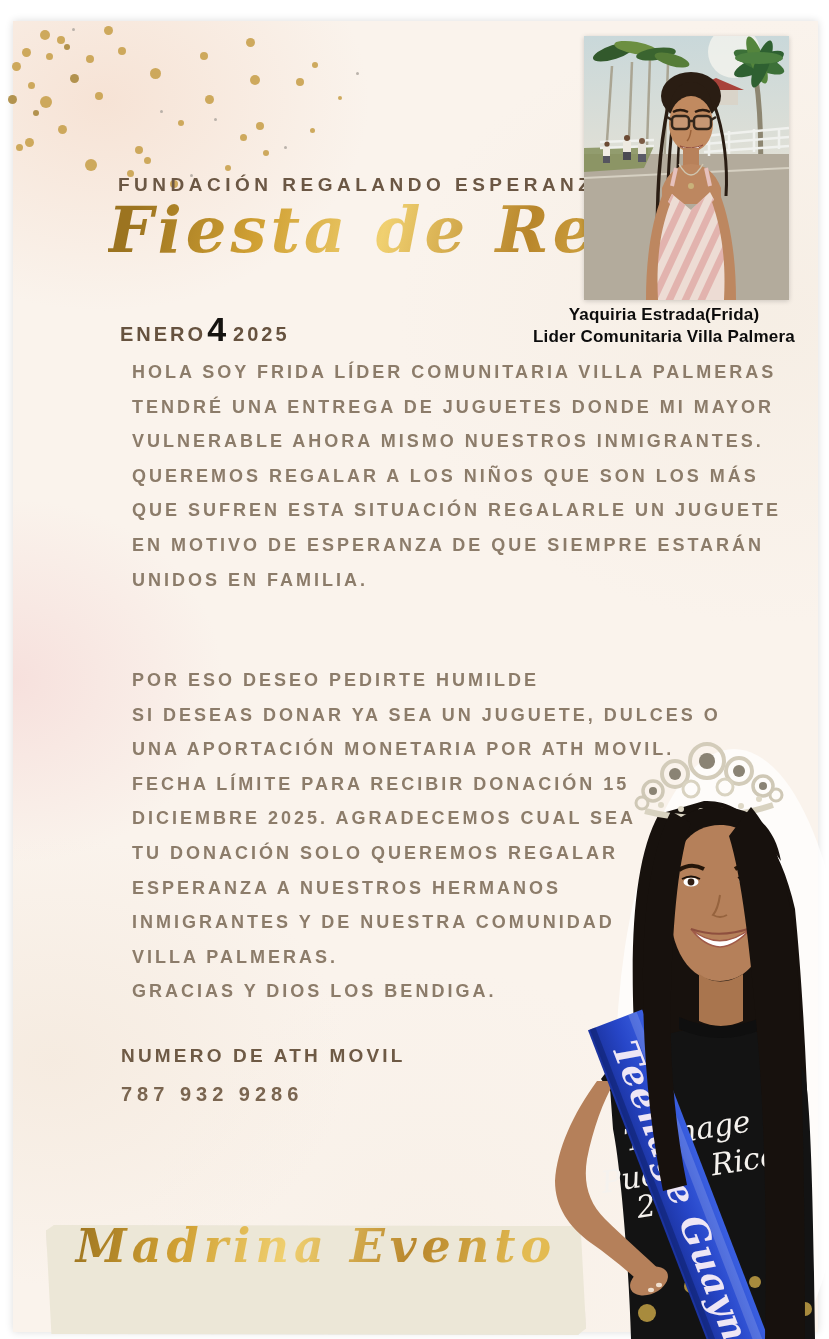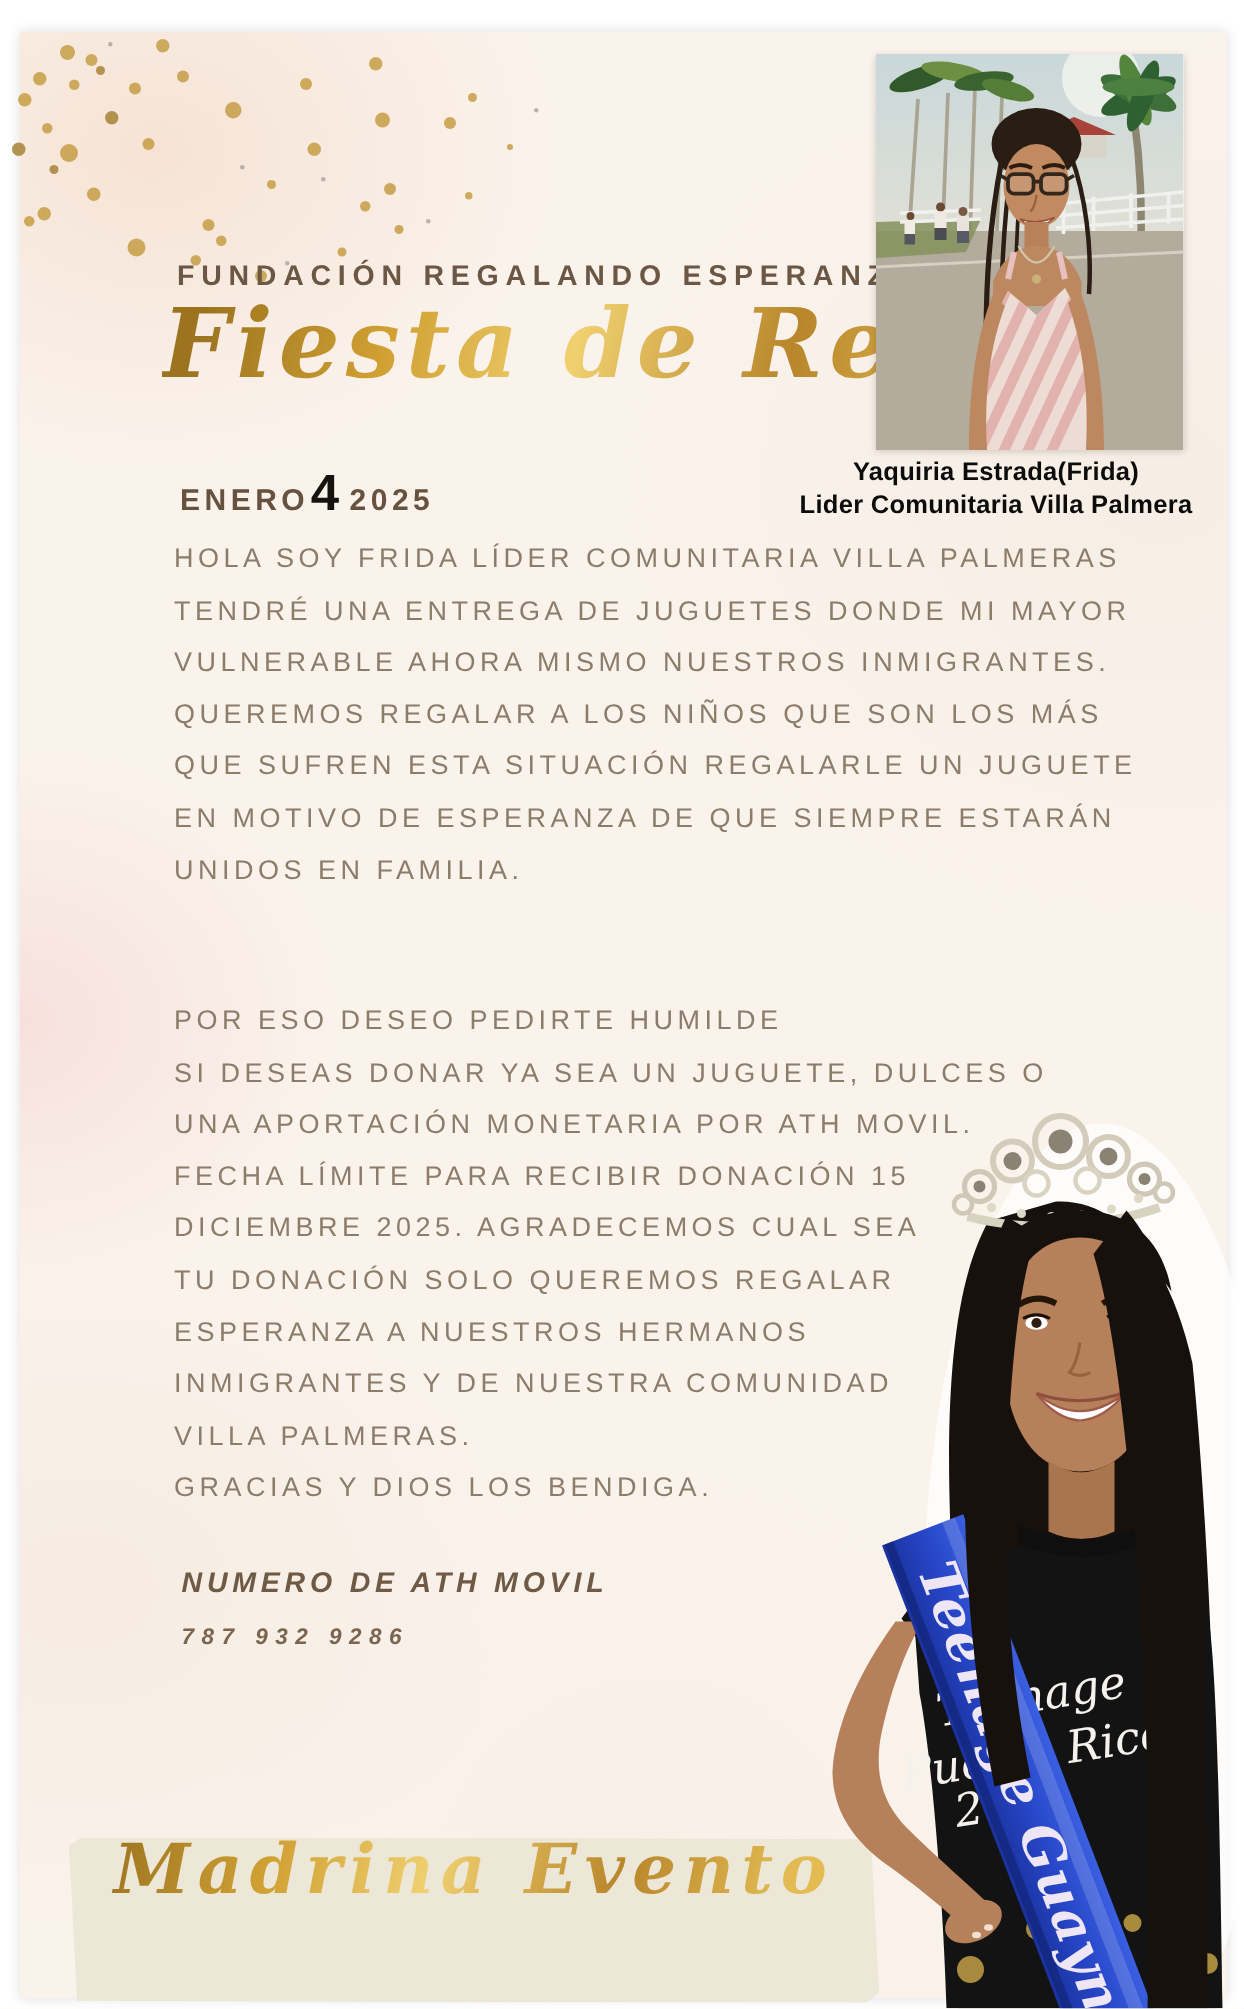--- a/index.html
+++ b/index.html
@@ -19,26 +19,26 @@
   
   .org{left:118px;top:174px;font-size:19px;font-weight:bold;letter-spacing:4.5px;color:#6b5744;white-space:nowrap;}
   .gold-text{background:linear-gradient(105deg,#9c7420 5%,#d0a033 25%,#f0d070 45%,#b8862b 68%,#e3bb52 88%);
              -webkit-background-clip:text;background-clip:text;color:transparent;-webkit-text-fill-color:transparent;}
   .title{left:108px;top:192px;font-family:"DejaVu Serif",serif;font-style:italic;font-weight:bold;
          font-size:64px;letter-spacing:4px;white-space:nowrap;}
   .date{left:120px;top:310px;white-space:nowrap;color:#66523f;}
   .date .m{font-size:20px;font-weight:bold;letter-spacing:3px;}
   .date .d{font-size:34px;font-weight:bold;color:#151310;margin:0 7px 0 1px;}
   .date .y{font-size:20px;font-weight:bold;letter-spacing:3px;}
-  .para{left:116px;color:#8c7c6a;font-size:18px;letter-spacing:3px;line-height:34.6px;white-space:nowrap;}
+  .para{left:132px;color:#8c7c6a;font-size:18px;letter-spacing:3px;line-height:34.6px;white-space:nowrap;font-weight:bold;}
   .p1{top:355px;}
   .p2{top:663px;}
-  .ath{color:#6e5a45;font-weight:bold;white-space:nowrap;font-style:italic;}
+  .ath{color:#6e5a45;font-weight:bold;white-space:nowrap;}
   .ath-label{left:121px;top:1045px;font-size:19px;letter-spacing:3.2px;}
-  .ath-number{left:121px;top:1083px;font-size:15px;letter-spacing:5px;color:#7a6550;}
+  .ath-number{left:121px;top:1083px;font-size:20px;letter-spacing:5px;color:#7a6550;}
   
   .leader-fig{left:518px;top:36px;width:292px;text-align:center;}
   .leader-fig svg{display:block;margin-left:66px;box-shadow:0 1px 5px rgba(0,0,0,.18);}
   .cap{font-size:17px;font-weight:bold;color:#0c0c0c;line-height:22px;letter-spacing:.2px;}
   .cap1{margin-top:4px;}
   
   .band{left:46px;top:1225px;width:540px;height:110px;background:#ece7d7;
         box-shadow:0 1px 4px rgba(0,0,0,.10);
         clip-path:polygon(0% 5%, 1.5% 0%, 99% 1%, 100% 94%, 98.5% 100%, 1% 99%);}
   .band-title{left:0;top:-6px;width:100%;text-align:center;font-family:"DejaVu Serif",serif;

